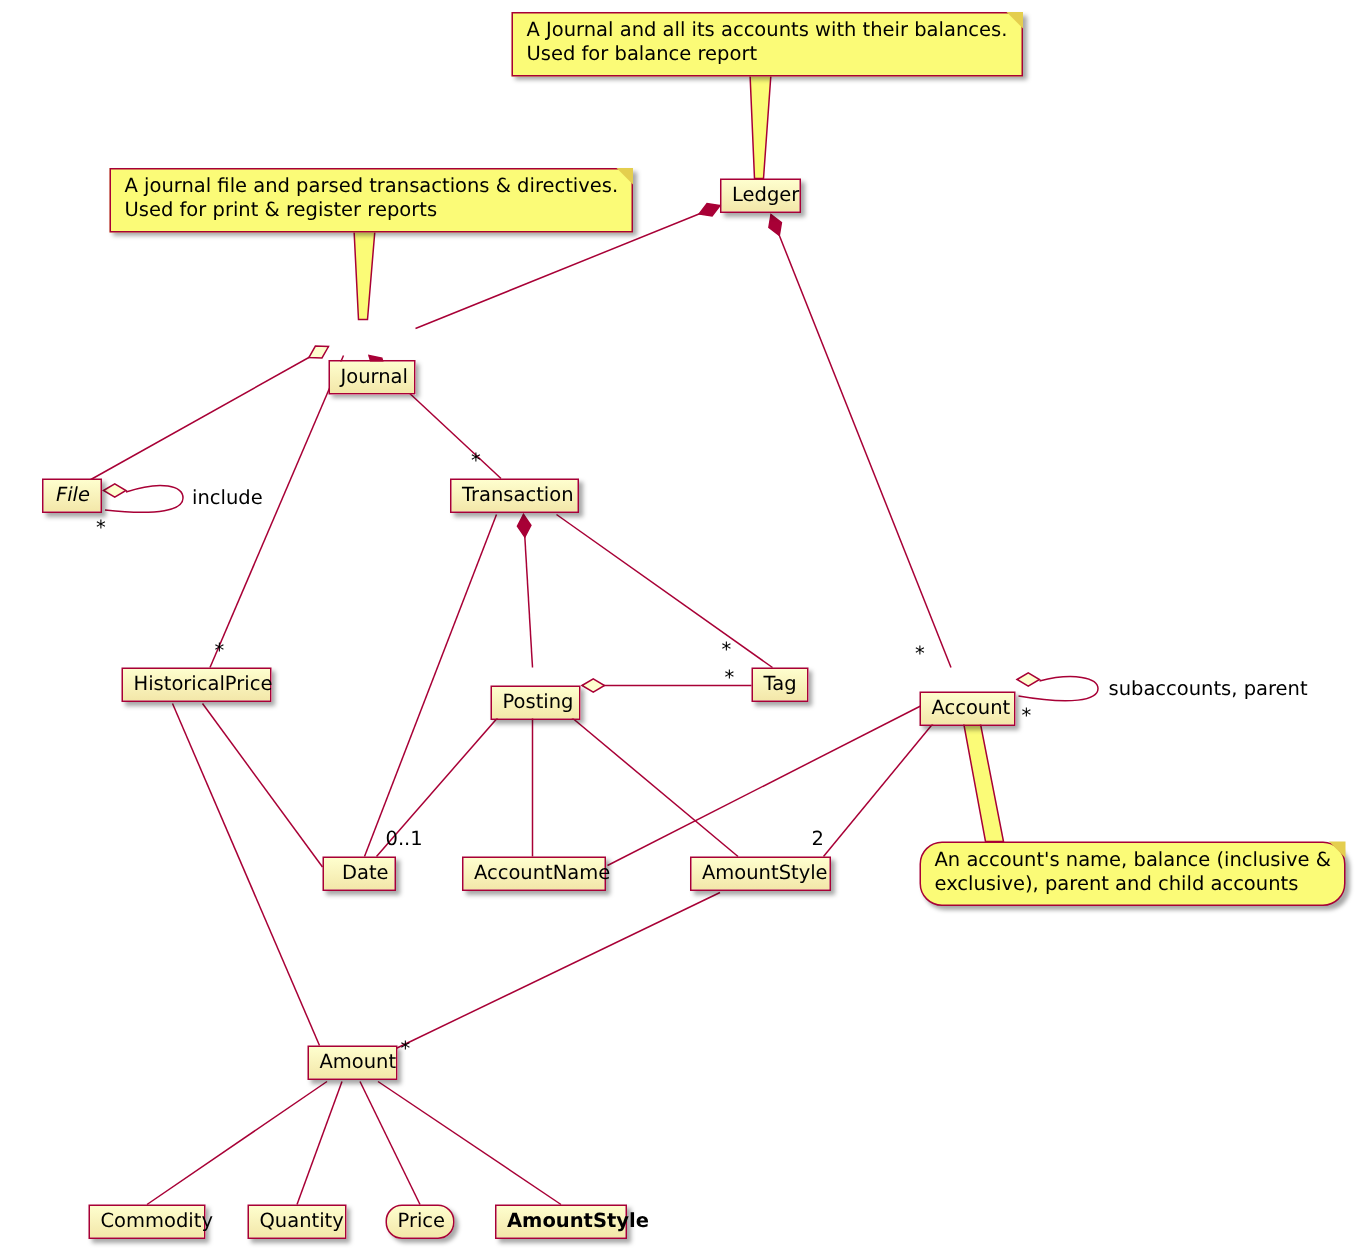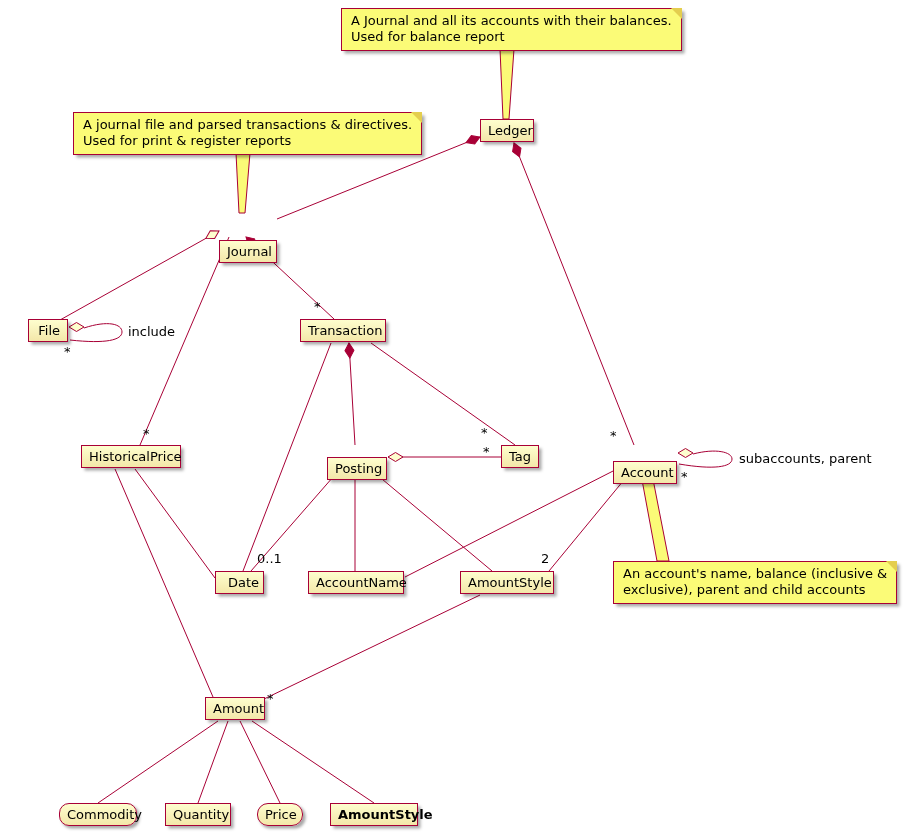--- a/index.html
+++ b/index.html
@@ -108,33 +108,33 @@
     <text class="edge-label" x="739" y="463">subaccounts, parent</text>
     <text class="edge-label" x="257" y="563">0..1</text>
     <text class="edge-label" x="541" y="563">2</text>
     <text class="edge-label" x="267" y="703">*</text>
   </svg>
 
   <div class="note" style="left:341px;top:8px;">A Journal and all its accounts with their balances.
 Used for balance report</div>
   <div class="note" style="left:73px;top:112px;">A journal file and parsed transactions &amp; directives.
 Used for print &amp; register reports</div>
-  <div class="note" style="left:613px;top:561px;">An account's name, balance (inclusive &amp;
+  <div class="note" style="left:613px;top:561px;border-radius:15px;">An account's name, balance (inclusive &amp;
 exclusive), parent and child accounts</div>
 
   <div class="node" style="left:480px;top:119px;width:38px;">Ledger</div>
   <div class="node" style="left:219px;top:213px;width:42px;margin-top:27px;">Journal</div>
-  <div class="node" style="left:28px;top:319px;width:24px;">File</div>
+  <div class="node" style="left:28px;top:319px;width:24px;font-style:italic;">File</div>
   <div class="node" style="left:300px;top:319px;width:70px;">Transaction</div>
   <div class="node" style="left:81px;top:445px;width:84px;">HistoricalPrice</div>
   <div class="node" style="left:327px;top:457px;width:44px;">Posting</div>
   <div class="node" style="left:501px;top:445px;width:22px;">Tag</div>
   <div class="node" style="left:613px;top:461px;width:48px;">Account</div>
   <div class="node" style="left:215px;top:571px;width:28px;padding-left:12px;">Date</div>
   <div class="node" style="left:308px;top:571px;width:80px;">AccountName</div>
   <div class="node" style="left:460px;top:571px;width:78px;">AmountStyle</div>
   <div class="node" style="left:205px;top:697px;width:44px;">Amount</div>
-  <div class="node" style="left:59px;top:803px;width:62px;border-radius:10px;">Commodity</div>
+  <div class="node" style="left:59px;top:803px;width:62px;">Commodity</div>
   <div class="node" style="left:165px;top:803px;width:50px;">Quantity</div>
   <div class="node" style="left:257px;top:803px;width:30px;border-radius:11px;">Price</div>
   <div class="node" style="left:330px;top:803px;width:72px;font-weight:bold;">AmountStyle</div>
 
 </div>
 
 </body></html>

